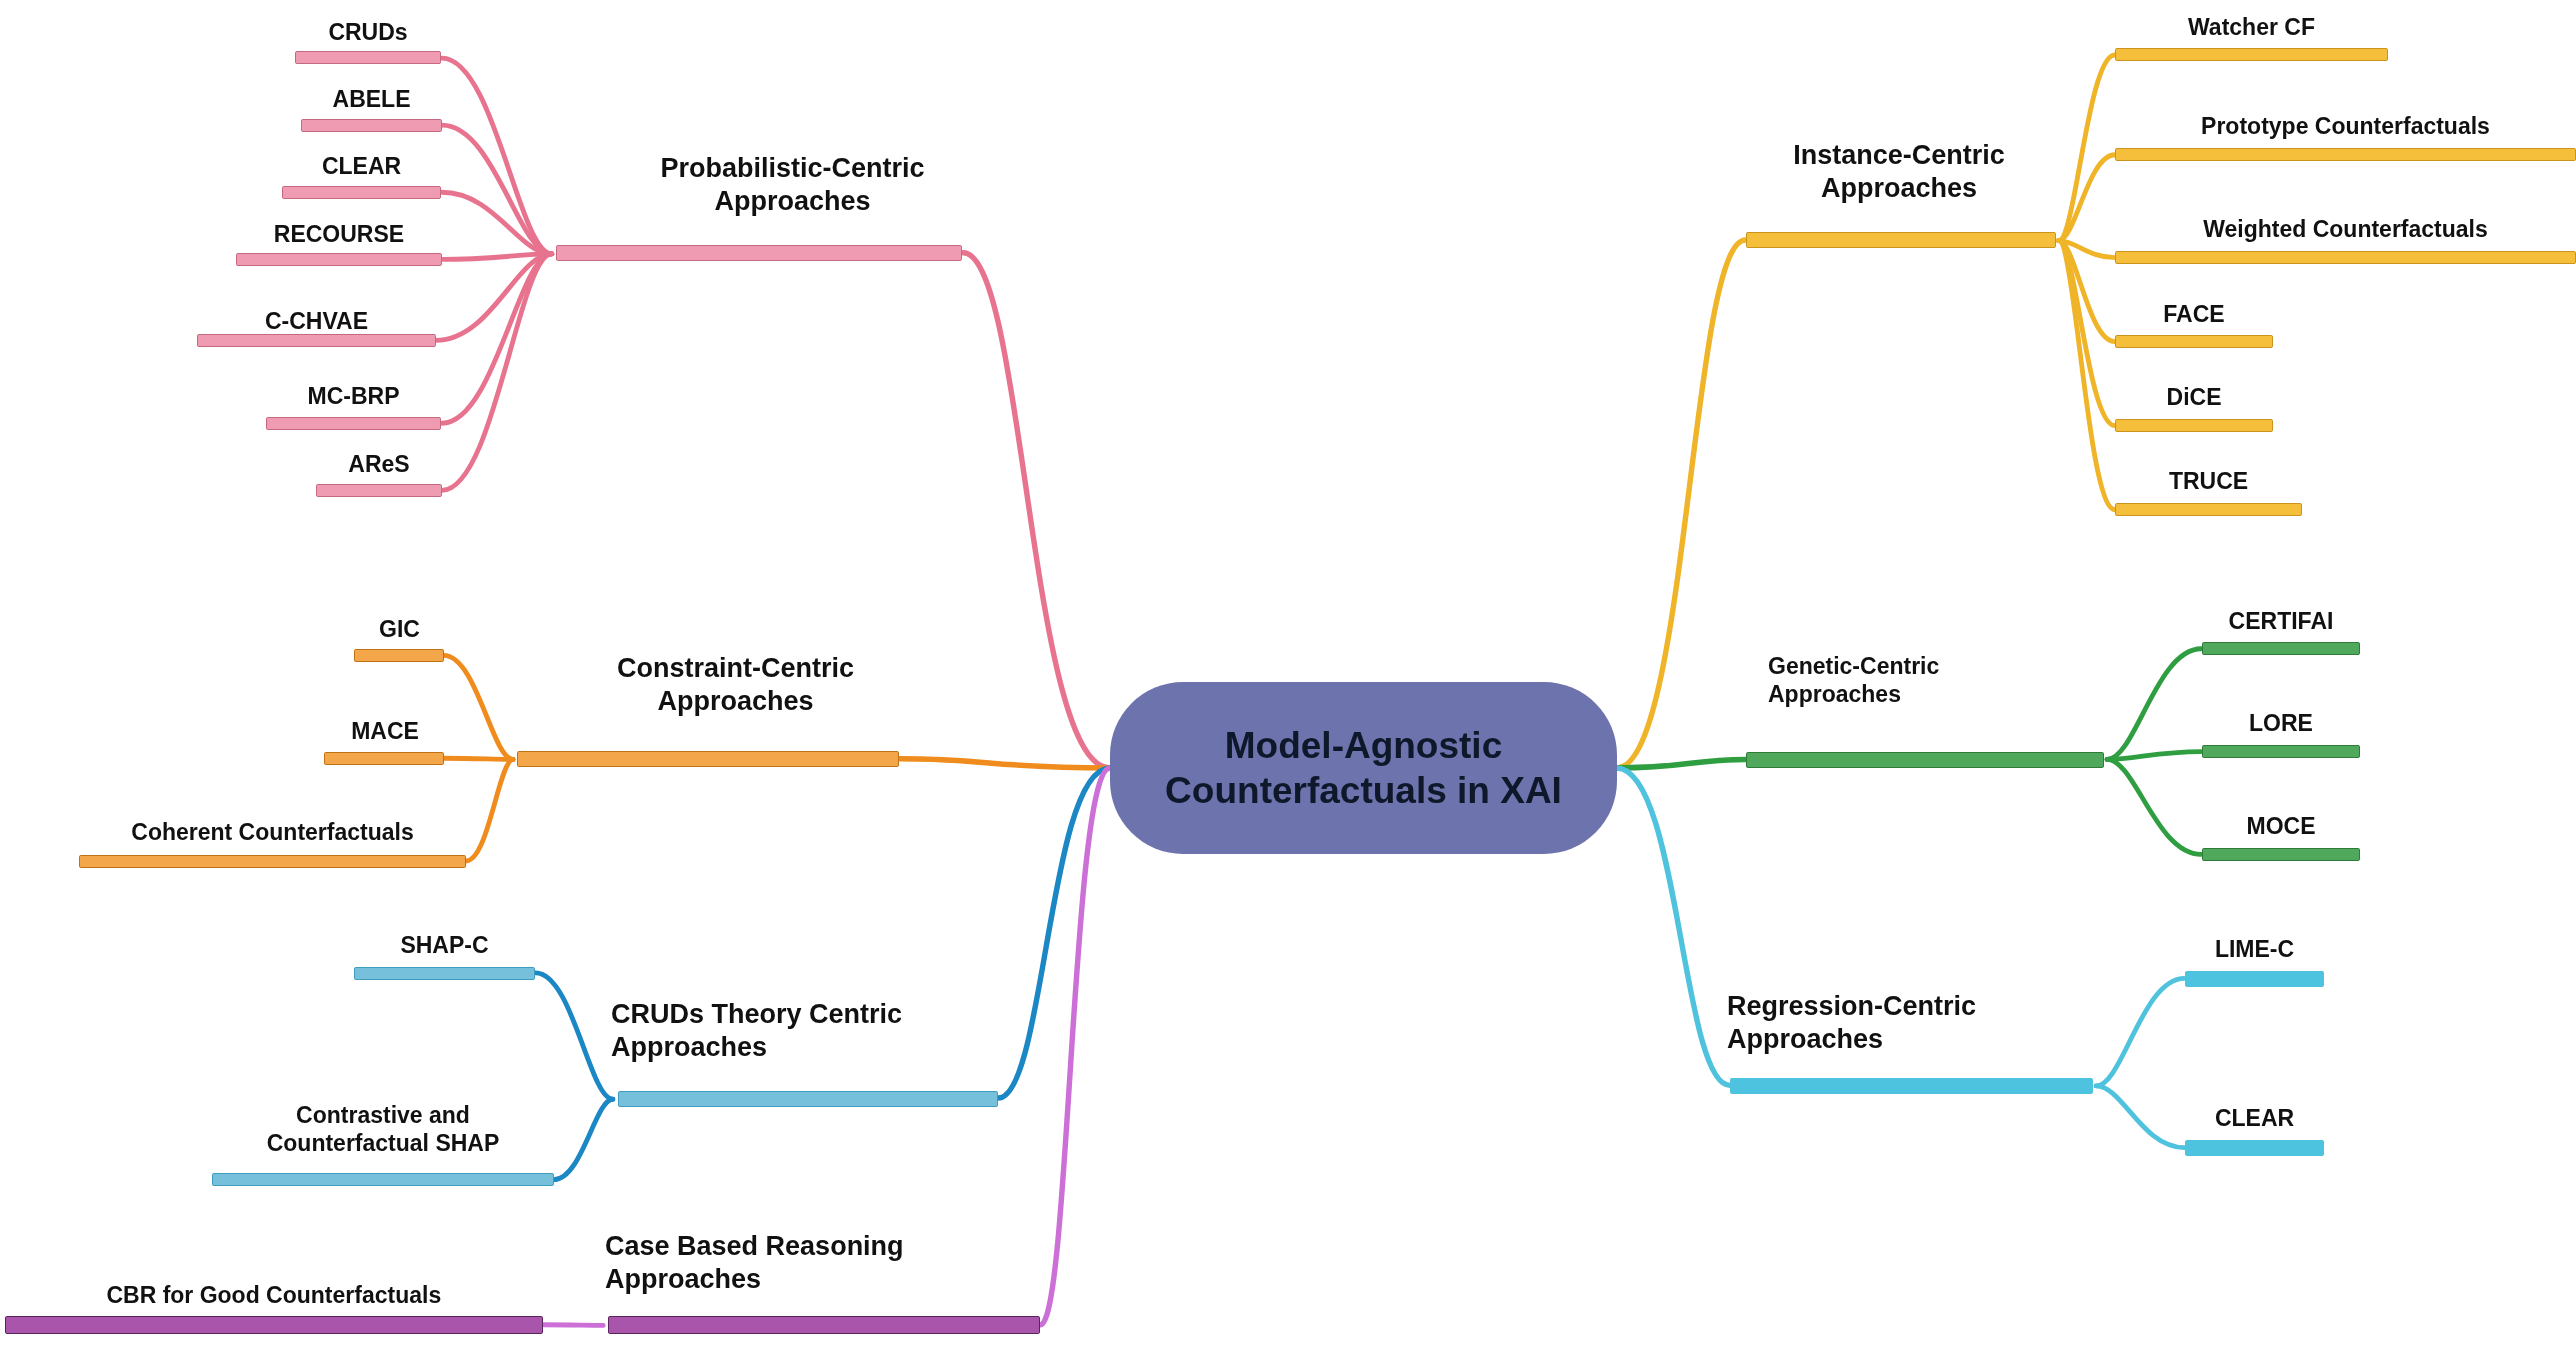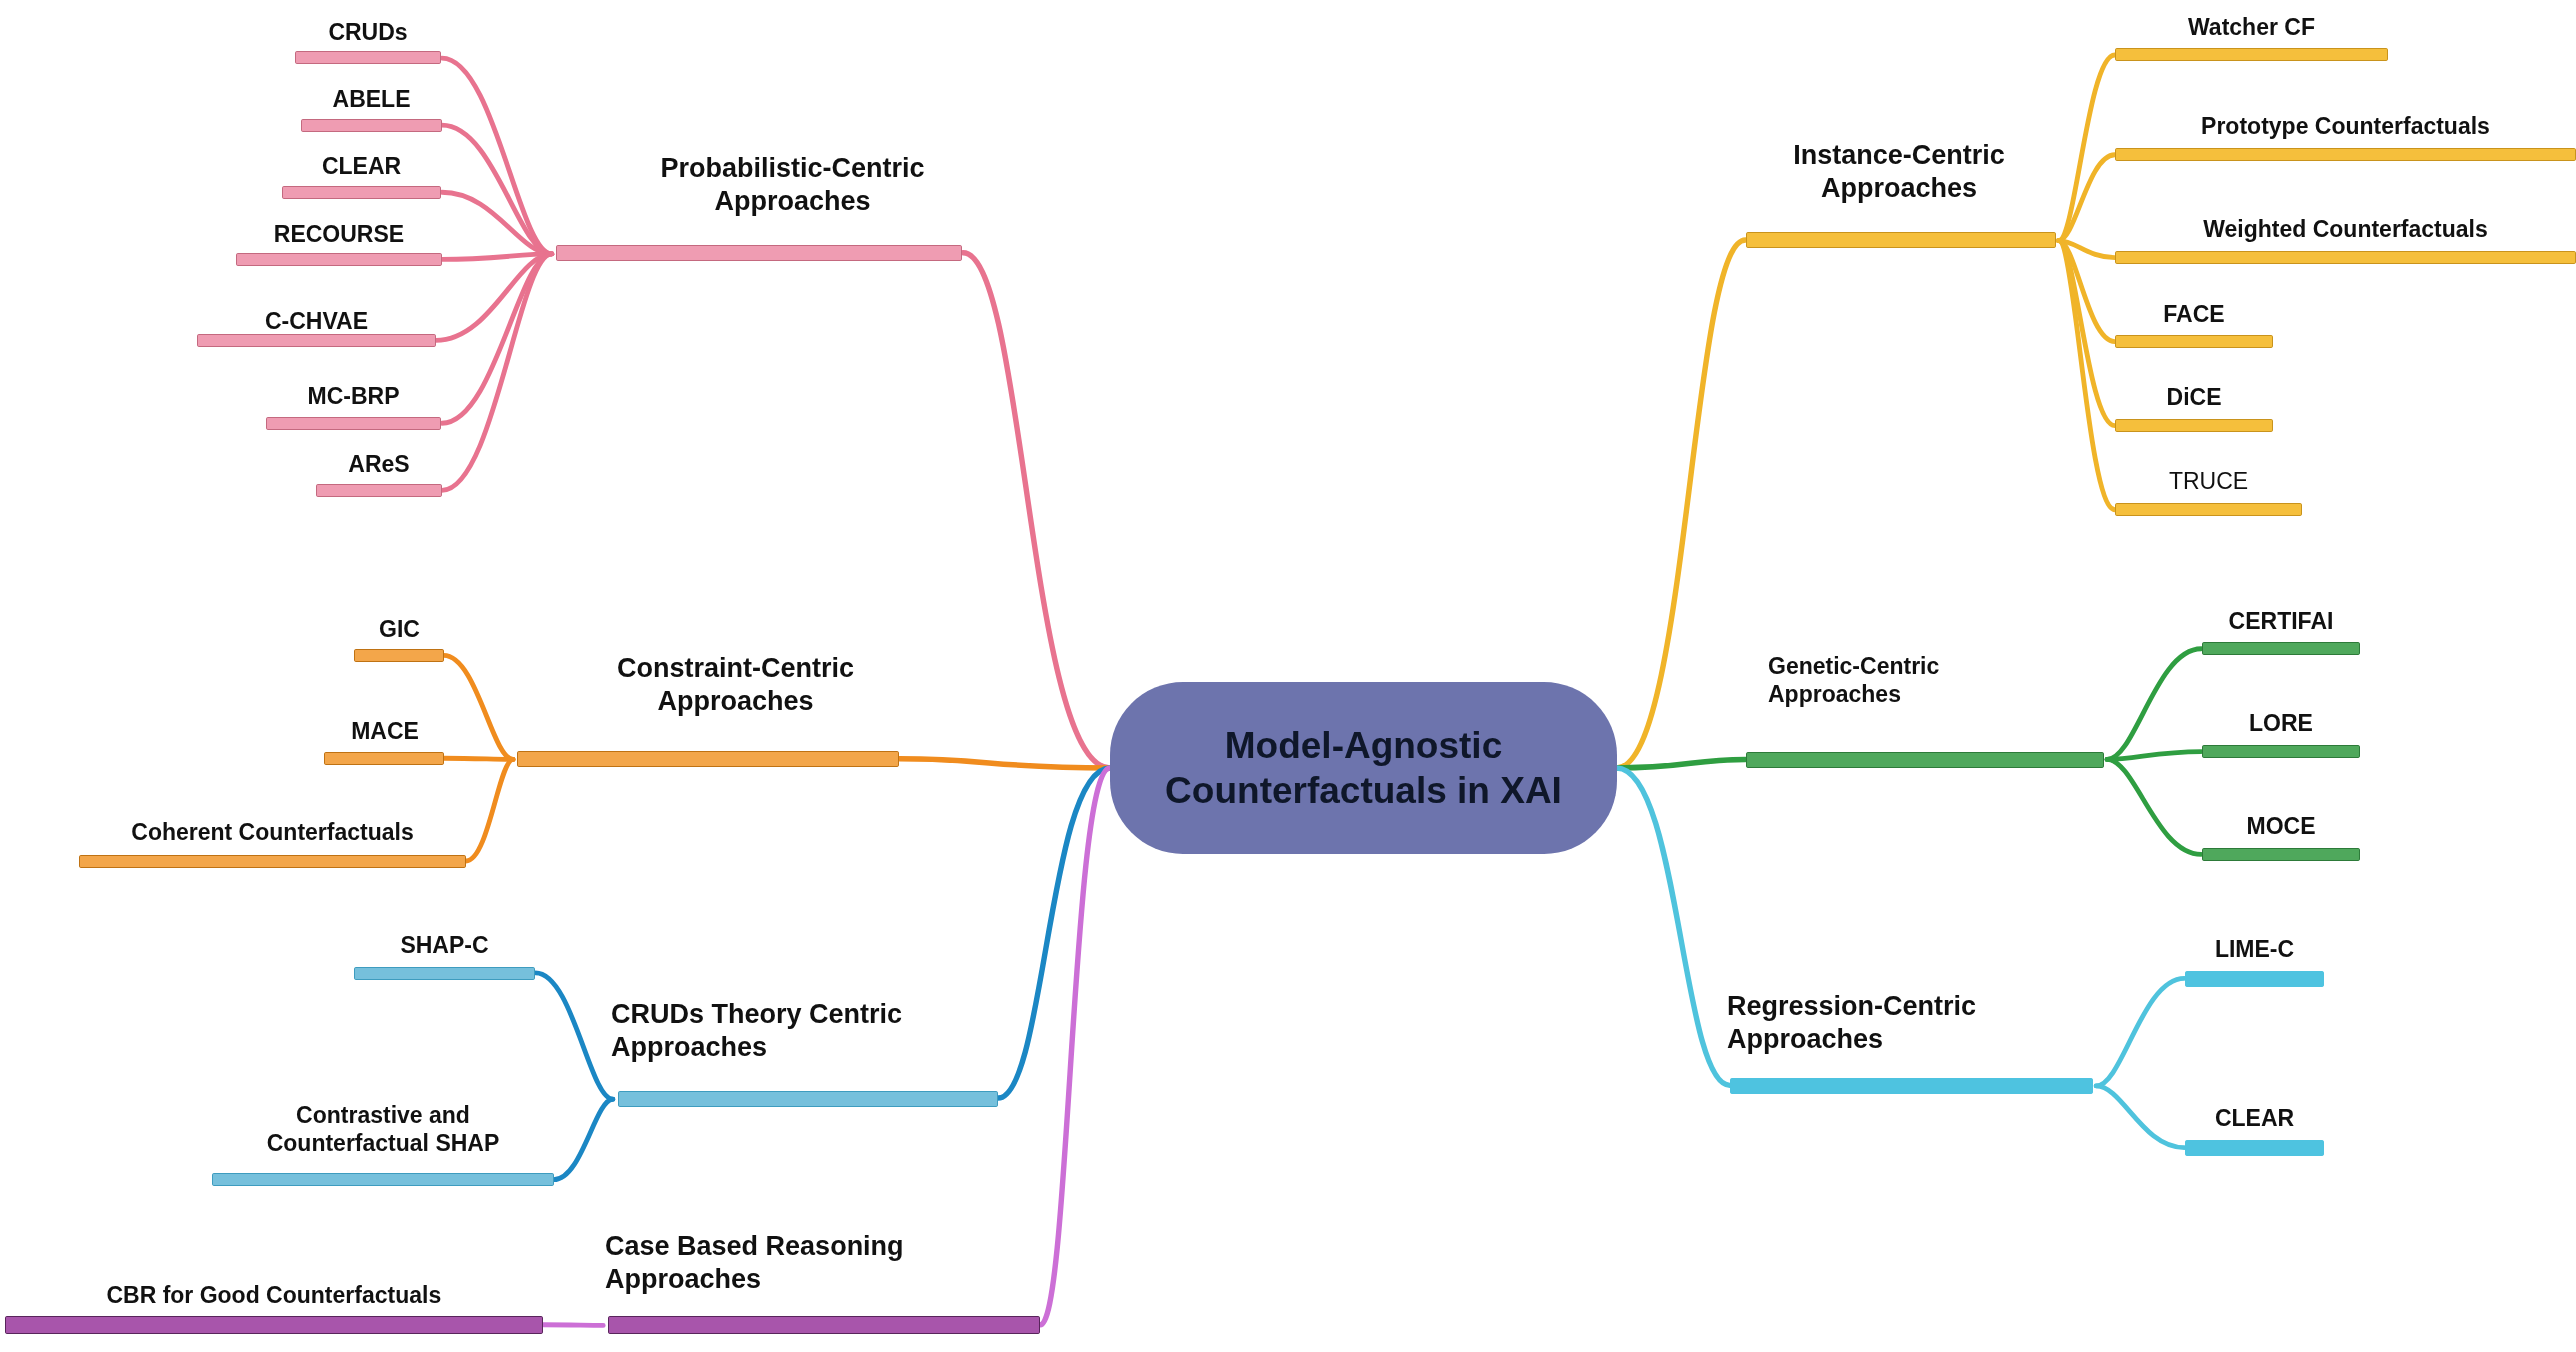--- a/index.html
+++ b/index.html
@@ -104,21 +104,21 @@
       <div class="node-label" style="left: 605px; top: 1230px; width: 375px; font-size: 27px; text-align: left; white-space: pre-line; font-weight: 700;">Case Based Reasoning
 Approaches</div>
       <div class="node-label" style="left: 4.8px; top: 1281px; width: 538px; font-size: 23px; text-align: center; white-space: pre-line; font-weight: 700;">CBR for Good  Counterfactuals</div>
       <div class="node-label" style="left: 1748px; top: 139px; width: 302px; font-size: 27px; text-align: center; white-space: pre-line; font-weight: 700;">Instance-Centric
 Approaches</div>
       <div class="node-label" style="left: 2115px; top: 13.3px; width: 273px; font-size: 23px; text-align: center; white-space: pre-line; font-weight: 700;">Watcher CF</div>
       <div class="node-label" style="left: 2115px; top: 112px; width: 461px; font-size: 23px; text-align: center; white-space: pre-line; font-weight: 700;">Prototype Counterfactuals</div>
       <div class="node-label" style="left: 2115px; top: 215px; width: 461px; font-size: 23px; text-align: center; white-space: pre-line; font-weight: 700;">Weighted Counterfactuals</div>
       <div class="node-label" style="left: 2115px; top: 300px; width: 158px; font-size: 23px; text-align: center; white-space: pre-line; font-weight: 700;">FACE</div>
       <div class="node-label" style="left: 2115px; top: 383px; width: 158px; font-size: 23px; text-align: center; white-space: pre-line; font-weight: 700;">DiCE</div>
-      <div class="node-label" style="left: 2115px; top: 467px; width: 187px; font-size: 23px; text-align: center; white-space: pre-line; font-weight: 400;">TRUCE</div>
+      <div class="node-label" style="left: 2115px; top: 467px; width: 187px; font-size: 23px; text-align: center; white-space: pre-line; font-weight: 700;">TRUCE</div>
       <div class="node-label" style="left: 1742px; top: 652px; width: 339px; font-size: 23px; text-align: left; white-space: pre-line; font-weight: 700; margin-left: 26px;">Genetic-Centric
 Approaches</div>
       <div class="node-label" style="left: 2202px; top: 607px; width: 158px; font-size: 23px; text-align: center; white-space: pre-line; font-weight: 700;">CERTIFAI</div>
       <div class="node-label" style="left: 2202px; top: 709px; width: 158px; font-size: 23px; text-align: center; white-space: pre-line; font-weight: 700;">LORE</div>
       <div class="node-label" style="left: 2202px; top: 812px; width: 158px; font-size: 23px; text-align: center; white-space: pre-line; font-weight: 700;">MOCE</div>
       <div class="node-label" style="left: 1727px; top: 990px; width: 339px; font-size: 27px; text-align: left; white-space: pre-line; font-weight: 700;">Regression-Centric
 Approaches</div>
       <div class="node-label" style="left: 2185px; top: 935px; width: 139px; font-size: 23px; text-align: center; white-space: pre-line; font-weight: 700;">LIME-C</div>
       <div class="node-label" style="left: 2185px; top: 1104px; width: 139px; font-size: 23px; text-align: center; white-space: pre-line; font-weight: 700;">CLEAR</div>
     </div>

